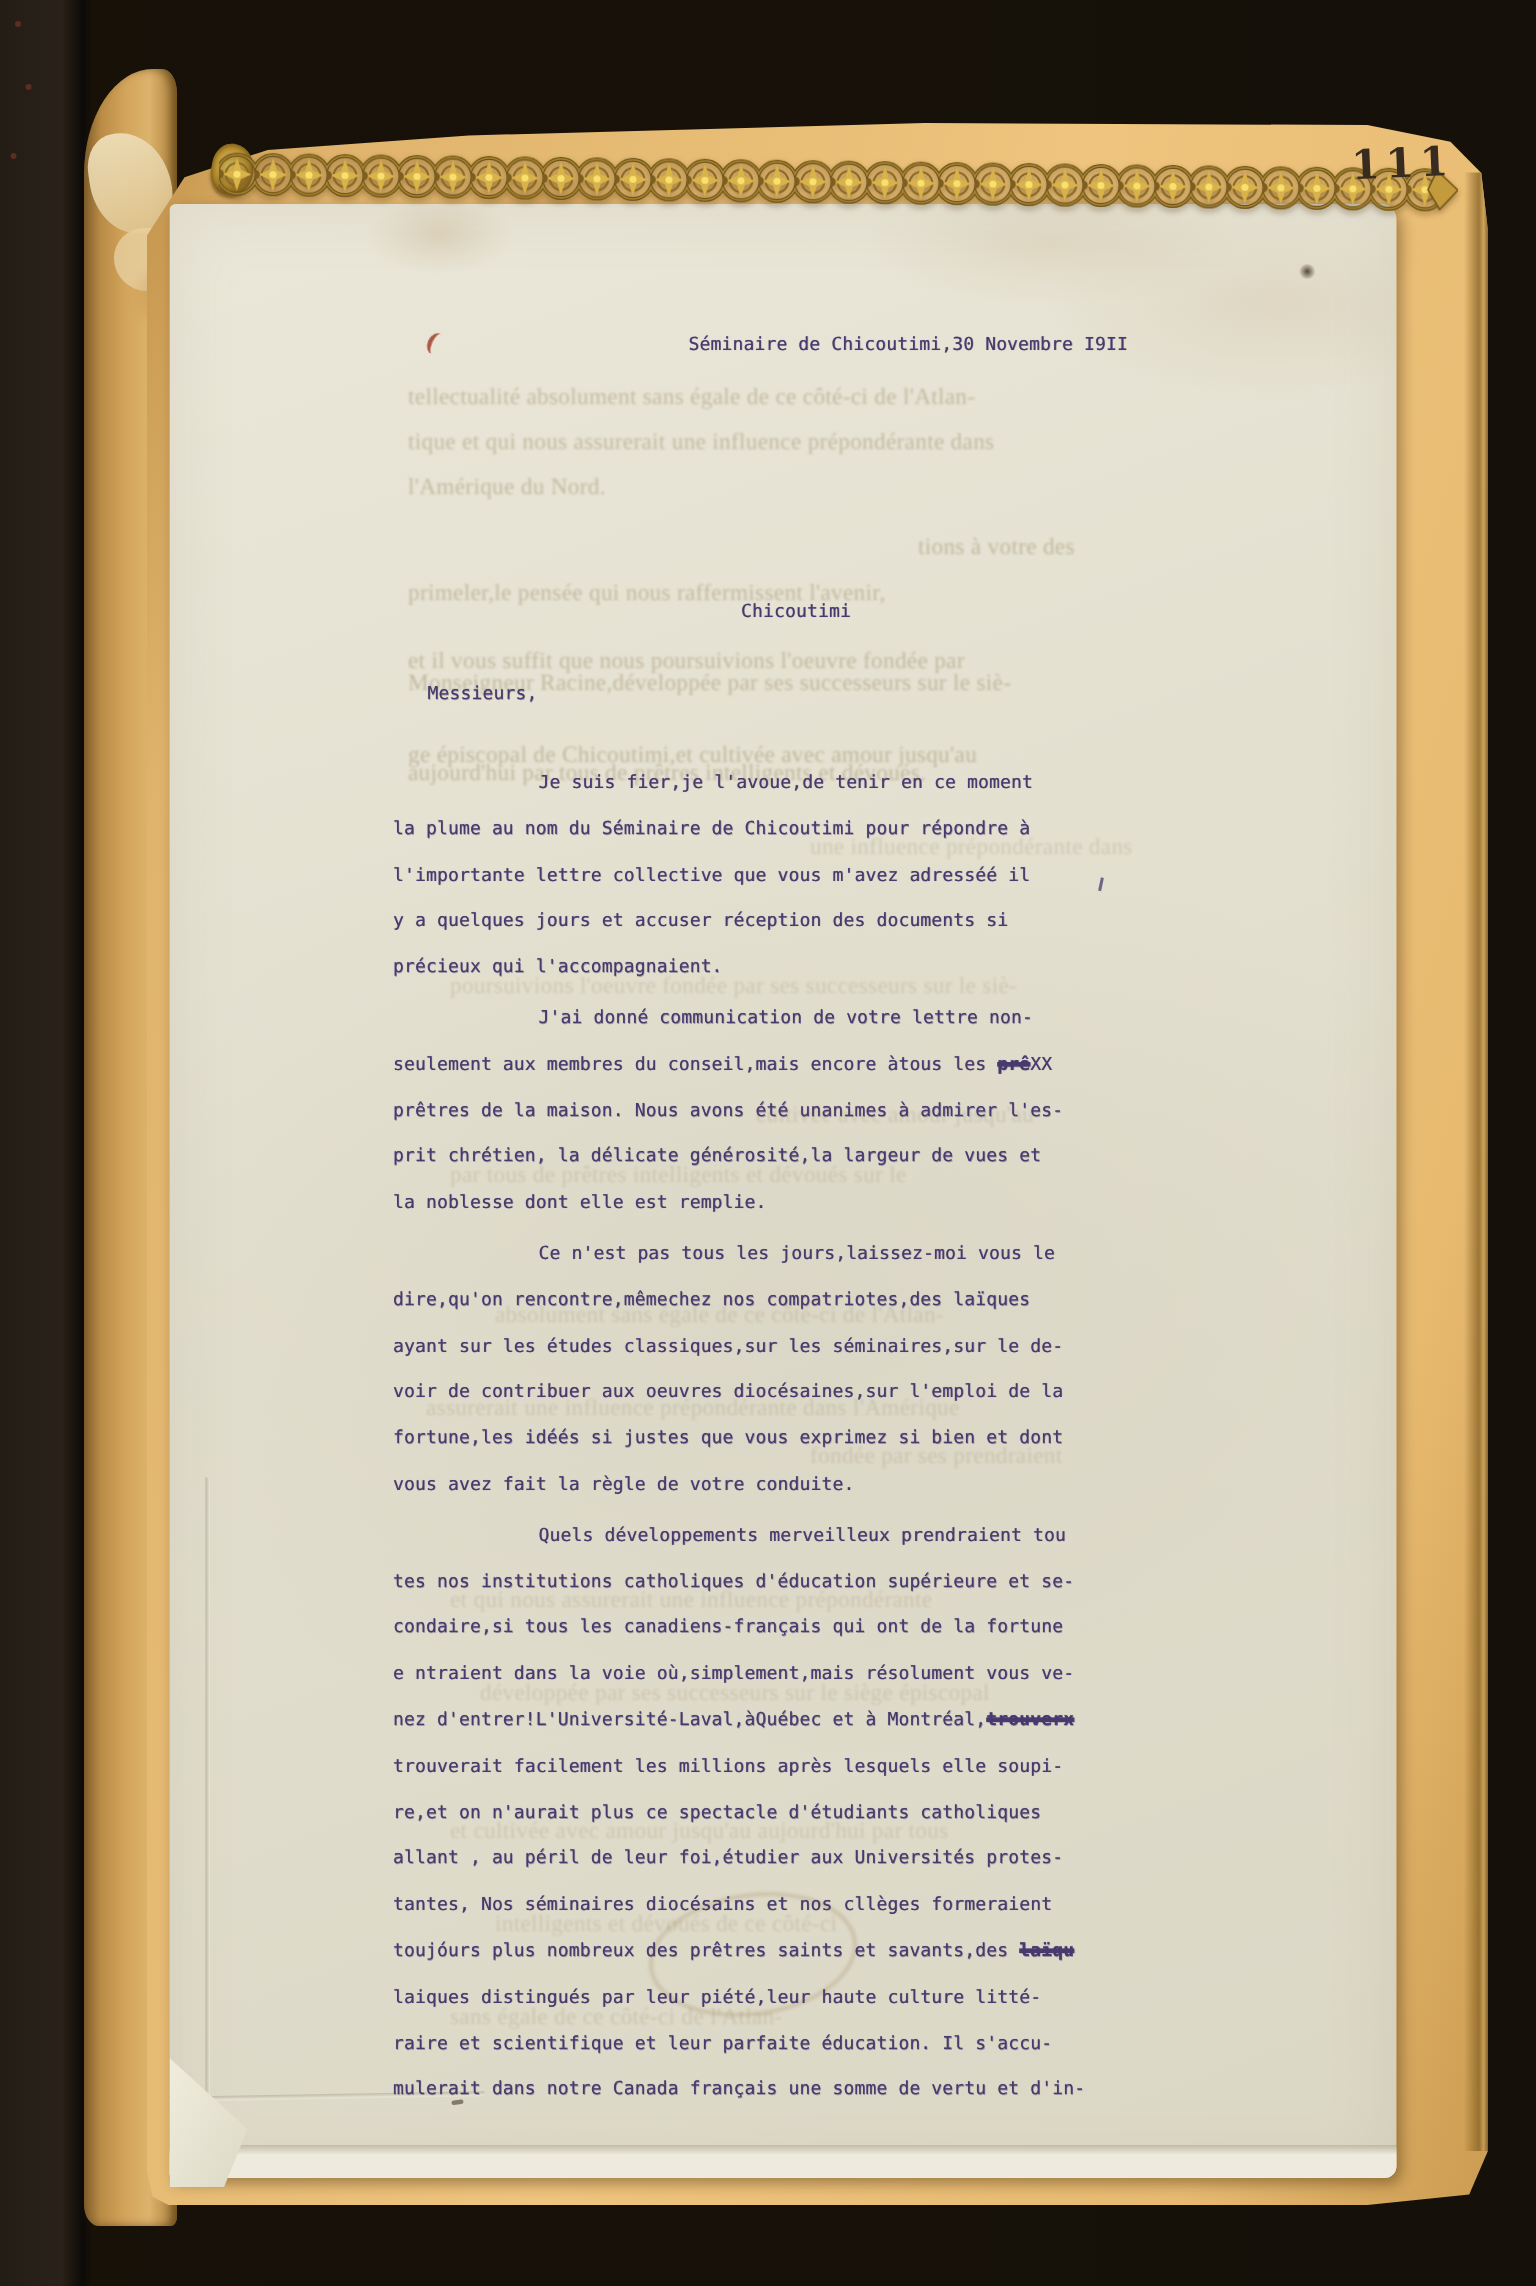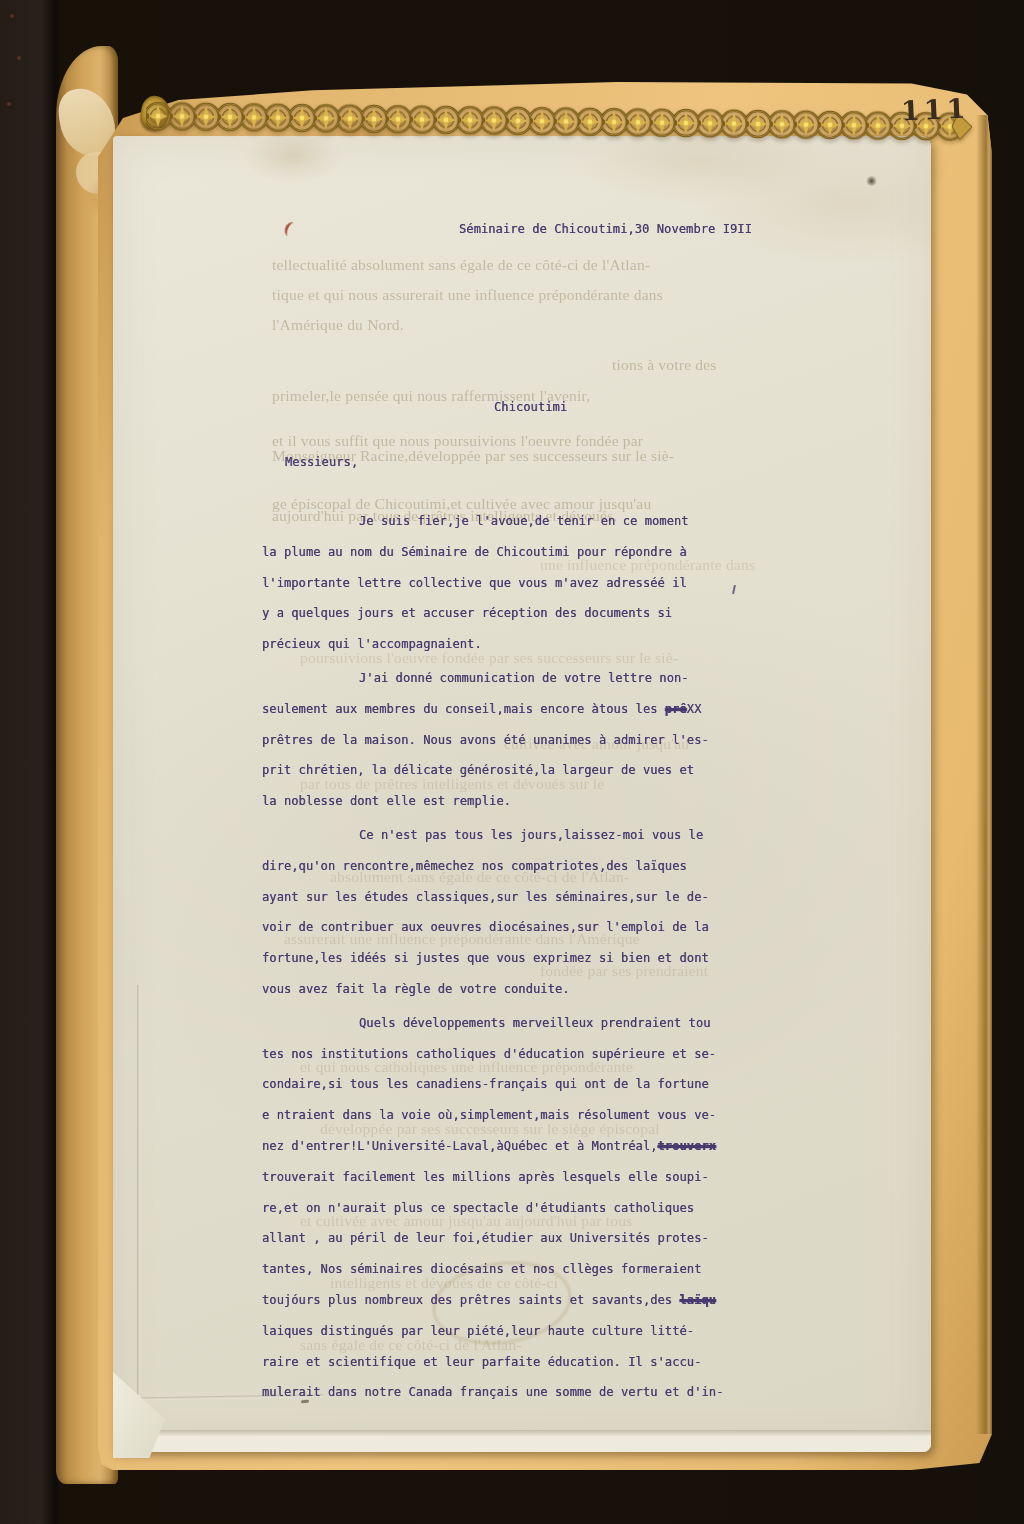--- a/index.html
+++ b/index.html
@@ -136,21 +136,21 @@
       <div class="ghost-line ghost-strong" style="left: 272px; top: 447px;">Monseigneur Racine,développée par ses successeurs sur le siè-</div>
       <div class="ghost-line ghost-strong" style="left: 272px; top: 495px;">ge épiscopal de Chicoutimi,et cultivée avec amour jusqu'au</div>
       <div class="ghost-line ghost-strong" style="left: 272px; top: 507px;">aujourd'hui par tous de prêtres intelligents et dévoués.</div>
       <div class="ghost-line ghost-weak" style="left: 540px; top: 556px;">une influence prépondérante dans</div>
       <div class="ghost-line ghost-weak" style="left: 300px; top: 649px;">poursuivions l'oeuvre fondée par ses successeurs sur le siè-</div>
       <div class="ghost-line ghost-weak" style="left: 504px; top: 712px; margin-top: 23px;">cultivée avec amour jusqu'au</div>
       <div class="ghost-line ghost-weak" style="left: 300px; top: 775px;">par tous de prêtres intelligents et dévoués sur le</div>
       <div class="ghost-line ghost-weak" style="left: 330px; top: 868px;">absolument sans égale de ce côté-ci de l'Atlan-</div>
       <div class="ghost-line ghost-weak" style="left: 284px; top: 930px; text-align: center;">assurerait une influence prépondérante dans l'Amérique</div>
       <div class="ghost-line ghost-weak" style="left: 540px; top: 962px;">fondée par ses prendraient</div>
-      <div class="ghost-line ghost-weak" style="left: 300px; top: 1058px;">et qui nous catholiques une influence prépondérante</div>
+      <div class="ghost-line ghost-weak" style="left: 300px; top: 1058px;">et qui nous assurerait une influence prépondérante</div>
       <div class="ghost-line ghost-weak" style="left: 320px; top: 1120px;">développée par ses successeurs sur le siège épiscopal</div>
       <div class="ghost-line ghost-weak" style="left: 300px; top: 1212px;">et cultivée avec amour jusqu'au aujourd'hui par tous</div>
       <div class="ghost-line ghost-weak" style="left: 330px; top: 1274px;">intelligents et dévoués de ce côté-ci</div>
       <div class="ghost-line ghost-weak" style="left: 300px; top: 1336px;">sans égale de ce côté-ci de l'Atlan-</div>
     </div>
 
   <div class="red-fleck"></div>
   <div class="dark-spot"></div>
   <div class="ink-tick"></div>
   <div class="pencil-speck"></div>

